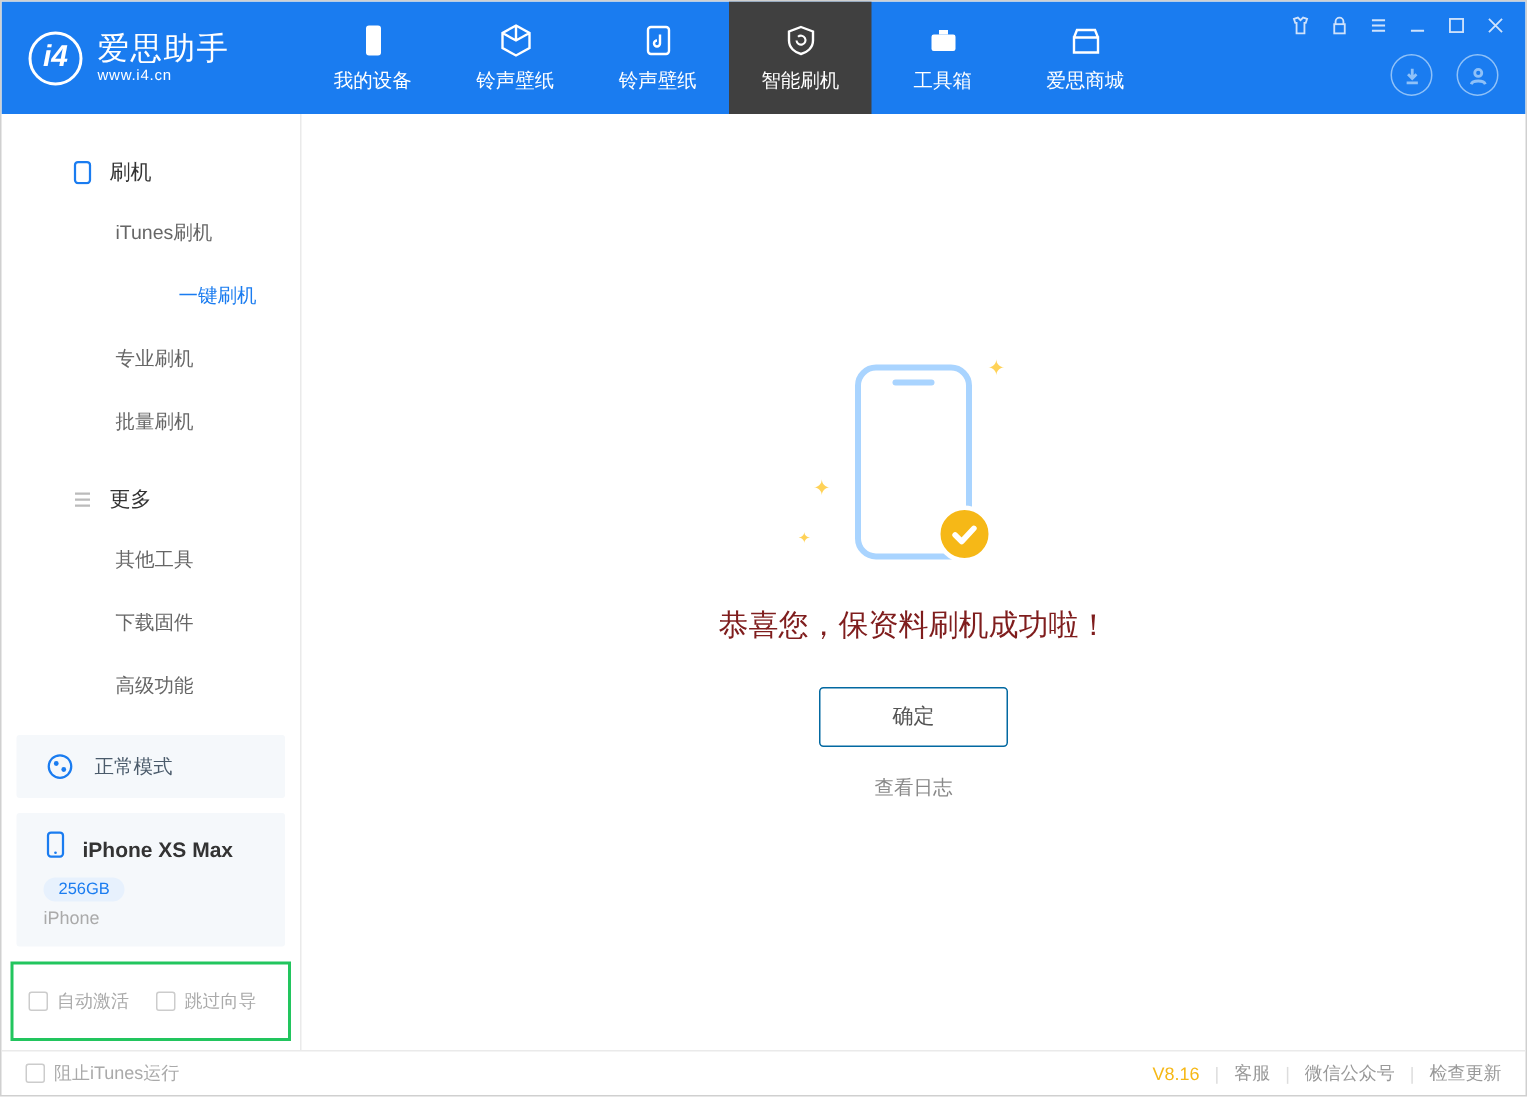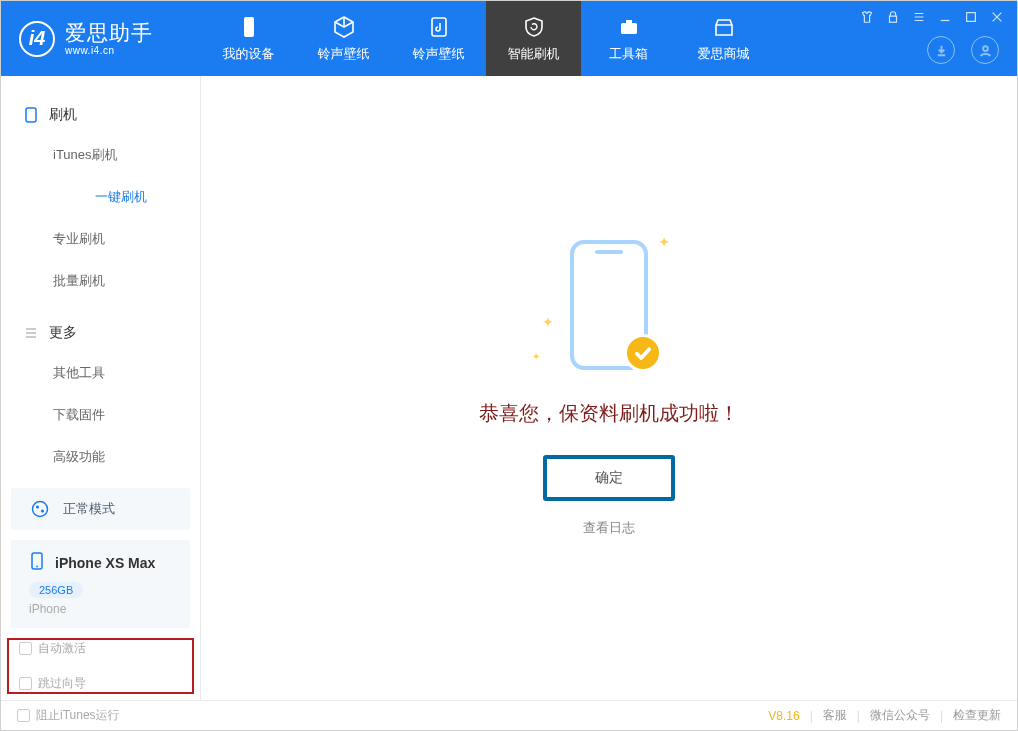--- a/index.html
+++ b/index.html
@@ -23,52 +23,52 @@
 .header-right .small-icon svg { width: 14px; height: 14px; stroke: #cfe2fb; fill: none; stroke-width: 1.4; }
 
 .header-bottom-right { position: absolute; right: 18px; bottom: 12px; display: flex; gap: 16px; }
 .circle-icon { width: 28px; height: 28px; border: 1.7px solid #8fc1f8; border-radius: 50%; display: flex; align-items: center; justify-content: center; cursor: pointer; }
 .circle-icon svg { width: 15px; height: 15px; stroke: #8fc1f8; fill: none; stroke-width: 2; }
 
 .body { display: flex; height: calc(100% - 75px - 30px); }
 
 .sidebar { width: 200px; border-right: 1px solid #eaeaea; display: flex; flex-direction: column; }
 .sidebar-top { flex: 1; padding-top: 20px; overflow: auto; }
-.side-section { margin-bottom: 12px; }
+.side-section { margin-bottom: 12px; padding-left: 24px; }
 .side-header { display: flex; align-items: center; padding: 10px 22px; color: #333; font-size: 14px; font-weight: 500; cursor: pointer; gap: 10px; }
 .side-header .sh-icon { width: 16px; height: 16px; display: flex; align-items: center; justify-content: center; }
 .side-item { padding: 12px 22px 12px 52px; color: #666; font-size: 13px; cursor: pointer; }
 .side-item.active { color: #1a7cf0; margin-left: 42px; }
 
 .sidebar-bottom { padding: 0; }
 .mode-box { background: #f5f8fb; padding: 12px 20px; display: flex; align-items: center; gap: 14px; color: #4b5b6b; font-size: 13px; margin: 0 10px 10px; border-radius: 2px; }
 .mode-box .mode-icon { width: 18px; height: 18px; }
 .device-box { background: #f5f8fb; padding: 12px 18px; margin: 0 10px 10px; border-radius: 2px; }
 .device-box .dev-row { display: flex; align-items: center; gap: 10px; margin-bottom: 6px; }
 .device-box .dev-name { color: #333; font-weight: 600; font-size: 14px; }
 .device-box .dev-badge { display: inline-block; background: #e7f1fd; color: #1a7cf0; font-size: 11px; padding: 2px 10px; border-radius: 10px; margin-bottom: 4px; }
 .device-box .dev-sub { color: #aaa; font-size: 12px; }
 
-.check-box-row { border: 2px solid #b91c1c; padding: 0 10px; display: flex; gap: 18px; margin: 6px; flex-direction: column; }
+.check-box-row { border: 2px solid #22c55e; padding: 16px 10px; display: flex; gap: 18px; margin: 6px; }
 .check-item { display: flex; align-items: center; gap: 6px; font-size: 12px; color: #aaa; cursor: pointer; }
 .fake-checkbox { width: 13px; height: 13px; border: 1px solid #ccc; border-radius: 2px; }
 
 .main { flex: 1; display: flex; flex-direction: column; align-items: center; justify-content: center; }
 .main-illustration { position: relative; margin-bottom: 30px; }
 .phone-shape { width: 78px; height: 130px; border: 4px solid #a9d4ff; border-radius: 14px; background: #fff; position: relative; }
 .phone-shape::before { content:""; position:absolute; top: 6px; left: 50%; transform: translateX(-50%); width: 28px; height: 4px; background: #a9d4ff; border-radius: 3px; }
 .check-badge { position: absolute; right: -14px; bottom: -2px; width: 38px; height: 38px; background: #f6b817; border-radius: 50%; display:flex; align-items:center; justify-content:center; border: 3px solid #fff; }
 .check-badge svg { width: 20px; height: 20px; stroke:#fff; fill:none; stroke-width:3; stroke-linecap:round; stroke-linejoin:round;}
 .spark { position:absolute; color:#ffd257; font-size: 14px; }
 .spark.s1 { top: -6px; right: -22px; }
 .spark.s2 { bottom: 40px; left: -28px; }
 .spark.s3 { bottom: 8px; left: -38px; font-size: 10px; }
 
 .main-title { font-size: 20px; color: #7f1d1d; margin-bottom: 28px; font-weight: 500; }
-.main-btn { border: 4px solid #0369a1; padding: 10px 48px; background:#fff; font-size: 14px; color:#555; border-radius: 3px; cursor:pointer; margin-bottom: 18px; }
+.main-btn { border: 1px solid #0369a1; padding: 10px 48px; background:#fff; font-size: 14px; color:#555; border-radius: 3px; cursor:pointer; margin-bottom: 18px; }
 .main-link { color: #888; font-size: 13px; cursor:pointer; }
 
 .footer { height: 30px; border-top: 1px solid #eaeaea; display:flex; align-items:center; padding: 0 16px; font-size: 12px; color: #999; justify-content: space-between; }
 .footer-left { display:flex; align-items:center; gap: 6px; }
 .footer-right { display:flex; align-items:center; gap: 10px; }
 .footer-right .sep { color:#ddd; }
 .footer-right .fl { cursor:pointer; }
 .version { color:#f6b817; }
 </style>
 </head>

